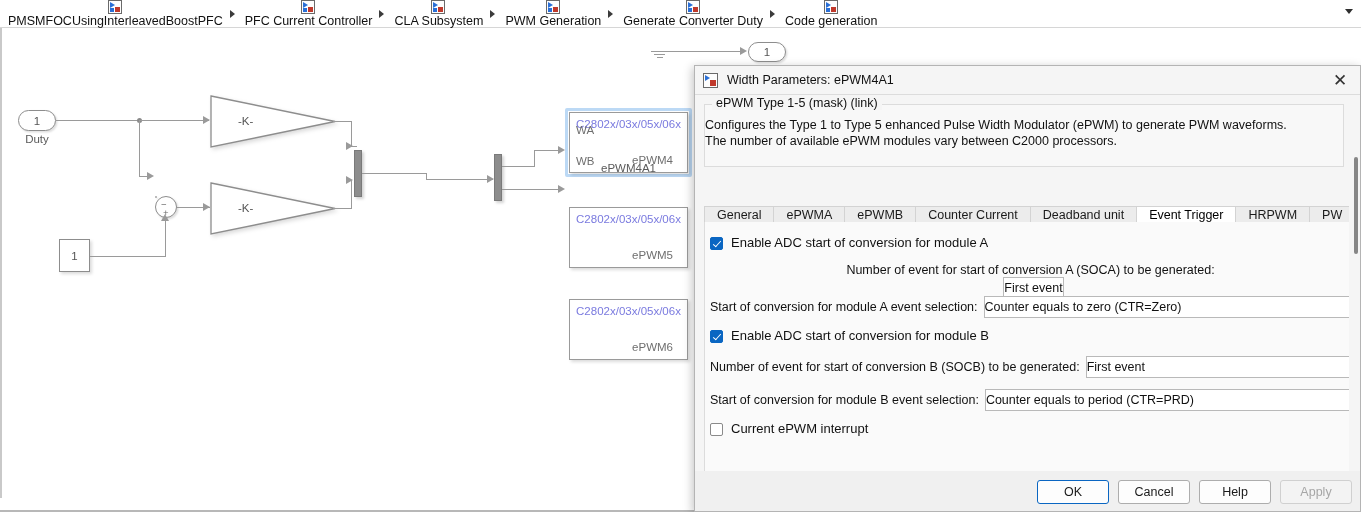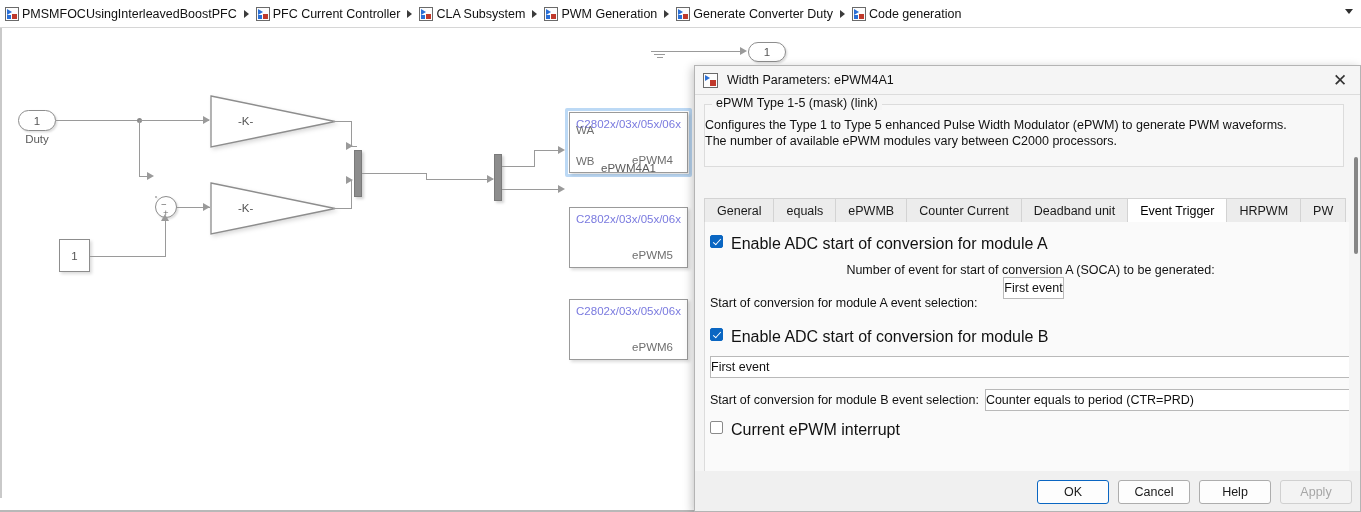--- a/index.html
+++ b/index.html
@@ -16,21 +16,21 @@
 
   
   #breadcrumb-bar {
     position:absolute; left:0; top:0; width:1361px; height:28px;
     background:#ffffff;
     border-bottom:1px solid #d6d6d6;
     display:flex; align-items:center;
     padding-left:5px;
     white-space:nowrap;
   }
-  .crumb { display:flex; align-items:center; height:28px; }
+  .crumb { display:flex; align-items:center; height:28px;flex-direction:column; }
   .crumb-label { font-size:12.5px; color:#111; padding:0 2px 0 3px; }
   .crumb-sep {
     display:inline-block;
     width:0; height:0;
     border-left:5px solid #3b3b3b;
     border-top:4px solid transparent;
     border-bottom:4px solid transparent;
     margin:0 7px 0 5px;
   }
   
@@ -207,21 +207,21 @@
     position:absolute; left:10px; top:22px; width:622px;
     font-size:12.5px; color:#111; line-height:16px;
   }
   
   #tabstrip {
     position:absolute; left:9px; top:104px; width:654px; height:24px;
     border-bottom:1px solid #d3d3d3;
     display:flex; align-items:flex-end;
   }
   .tab {
-    height:24px; padding:0 12px;
+    height:16px; padding:0 12px;
     display:flex; align-items:center;
     font-size:12.5px; color:#1a1a1a;
     background:#ececec;
     border:1px solid #d3d3d3; border-bottom:none;
     margin-right:-1px;
     white-space:nowrap;
     text-align:right;
   }
   .tab.active {
     background:#ffffff;
@@ -231,22 +231,22 @@
     margin-top:19px;
   }
   #tab-panel {
     position:absolute; left:9px; top:127px; width:654px; height:257px;
     background:#fafafa;
     border:1px solid #dcdcdc; border-top:none;
     overflow:hidden;
   }
   .cb-row {
     position:absolute; left:5px;
-    display:flex; align-items:flex-start;
-    font-size:16px; color:#111;
+    display:flex; align-items:flex-end;
+    font-size:13px; color:#111;
   }
   .checkbox {
     width:13px;height:13px;
     border:1px solid #8a8a8a; background:#fff;
     border-radius:2px;
     margin-right:8px;
     flex:0 0 auto;
     position:relative;
   }
   .checkbox.checked {
@@ -499,21 +499,21 @@
 
     <div id="mask-group"></div>
     <div id="mask-legend">ePWM Type 1-5 (mask) (link)</div>
     <div id="mask-desc">
       <div>Configures the Type 1 to Type 5 enhanced Pulse Width Modulator (ePWM) to generate PWM waveforms.</div>
       <div>The number of available ePWM modules vary between C2000 processors.</div>
     </div>
 
     <div id="tabstrip">
       <div class="tab">General</div>
-      <div class="tab">equals</div>
+      <div class="tab">ePWMA</div>
       <div class="tab">ePWMB</div>
       <div class="tab">Counter Current</div>
       <div class="tab">Deadband unit</div>
       <div class="tab active">Event Trigger</div>
       <div class="tab">HRPWM</div>
       <div class="tab">PW</div>
     </div>
 
     <div id="tab-panel">
 
@@ -522,28 +522,30 @@
         <span>Enable ADC start of conversion for module A</span>
       </div>
 
       <div class="fld-row" style="top:41px;flex-direction:column;">
         <span class="fld-label">Number of event for start of conversion A (SOCA) to be generated:</span>
         <span class="combo">First event</span>
       </div>
 
       <div class="fld-row" style="top:74px;">
         <span class="fld-label">Start of conversion for module A event selection:</span>
+        <span class="combo">Counter equals to zero (CTR=Zero)</span>
       </div>
 
       <div class="cb-row" style="top:106px;">
         <span class="checkbox checked"></span>
         <span>Enable ADC start of conversion for module B</span>
       </div>
 
       <div class="fld-row" style="top:134px;">
+        <span class="fld-label">Number of event for start of conversion B (SOCB) to be generated:</span>
         <span class="combo">First event</span>
       </div>
 
       <div class="fld-row" style="top:167px;">
         <span class="fld-label">Start of conversion for module B event selection:</span>
         <span class="combo">Counter equals to period (CTR=PRD)</span>
       </div>
 
       <div class="cb-row" style="top:199px;">
         <span class="checkbox"></span>

